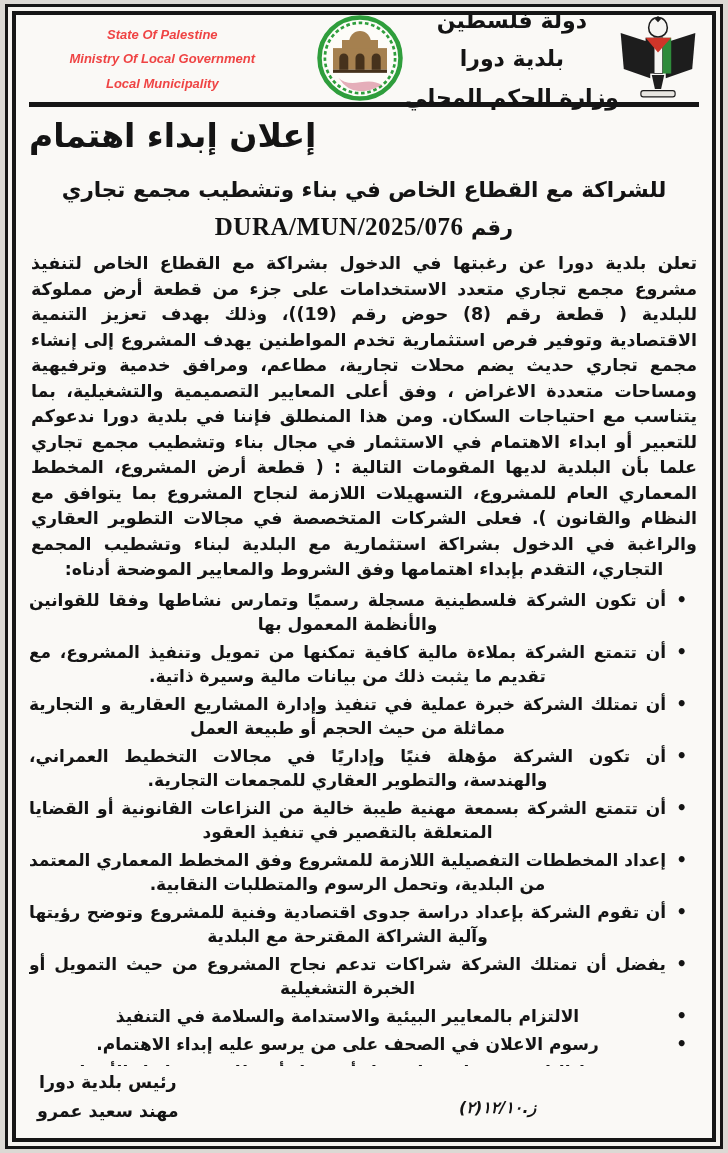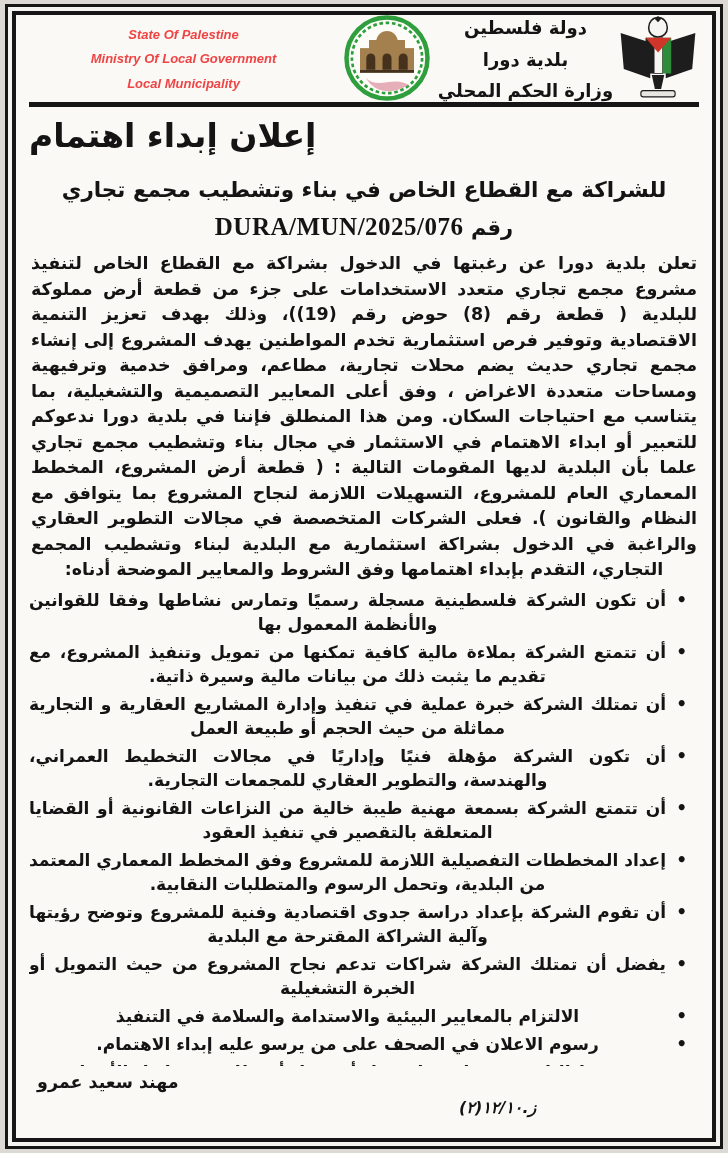--- a/index.html
+++ b/index.html
@@ -16,21 +16,21 @@
     height:100%;box-sizing:border-box;
     border:4px solid #161616;background:#faf9f6;
     padding:0 13px;direction:rtl;
     display:flex;flex-direction:column;overflow:hidden;
   }
   
   .masthead{
     flex:0 0 auto;display:flex;align-items:center;justify-content:space-between;
     padding:5px 2px 3px;border-bottom:5px solid #161616;height:92px;box-sizing:border-box;
   }
-  .arabic-block{text-align:center;font-weight:bold;font-size:18px;line-height:1.75;white-space:nowrap;}
+  .arabic-block{text-align:center;font-weight:bold;font-size:22px;line-height:1.75;white-space:nowrap;}
   .english-block{
     direction:ltr;text-align:center;font-weight:bold;font-style:italic;
     font-size:13px;line-height:1.85;color:#ef4444;white-space:nowrap;
     font-family:"Liberation Sans",sans-serif;flex:0 0 305px;
   }
   .seal,.emblem{flex:0 0 auto;}
   
   .title-main{text-align:left;font-size:33px;font-weight:bold;margin:8px 0 16px;line-height:1.25;}
   .title-sub{text-align:center;font-size:21.5px;font-weight:bold;margin:3px 0 0;line-height:1.4;}
   .title-ref{text-align:center;font-size:21px;font-weight:bold;margin:4px 0 4px;line-height:1.4;}
@@ -138,20 +138,21 @@
           <li><span class="dot">•</span><span>يفضل أن تمتلك الشركة شراكات تدعم نجاح المشروع من حيث التمويل أو الخبرة التشغيلية</span></li>
           <li><span class="dot">•</span><span>الالتزام بالمعايير البيئية والاستدامة والسلامة في التنفيذ</span></li>
           <li><span class="dot">•</span><span>رسوم الاعلان في الصحف على من يرسو عليه إبداء الاهتمام.</span></li>
           <li><span class="dot">•</span><span>تحتفظ البلدية بحقها في استبعاد أو قبول أي طلب دون إبداء الأسباب</span></li>
 
         </ul>
       </div>
 
       <div class="doc-footer">
         <div class="signature">
+          <div>رئيس بلدية دورا</div>
           <div>مهند سعيد عمرو</div>
         </div>
         <div class="press-code">ز.١٢/١٠(٢)</div>
       </div>
 
     </div>
   </div>
 </div>
 
 </body></html>

